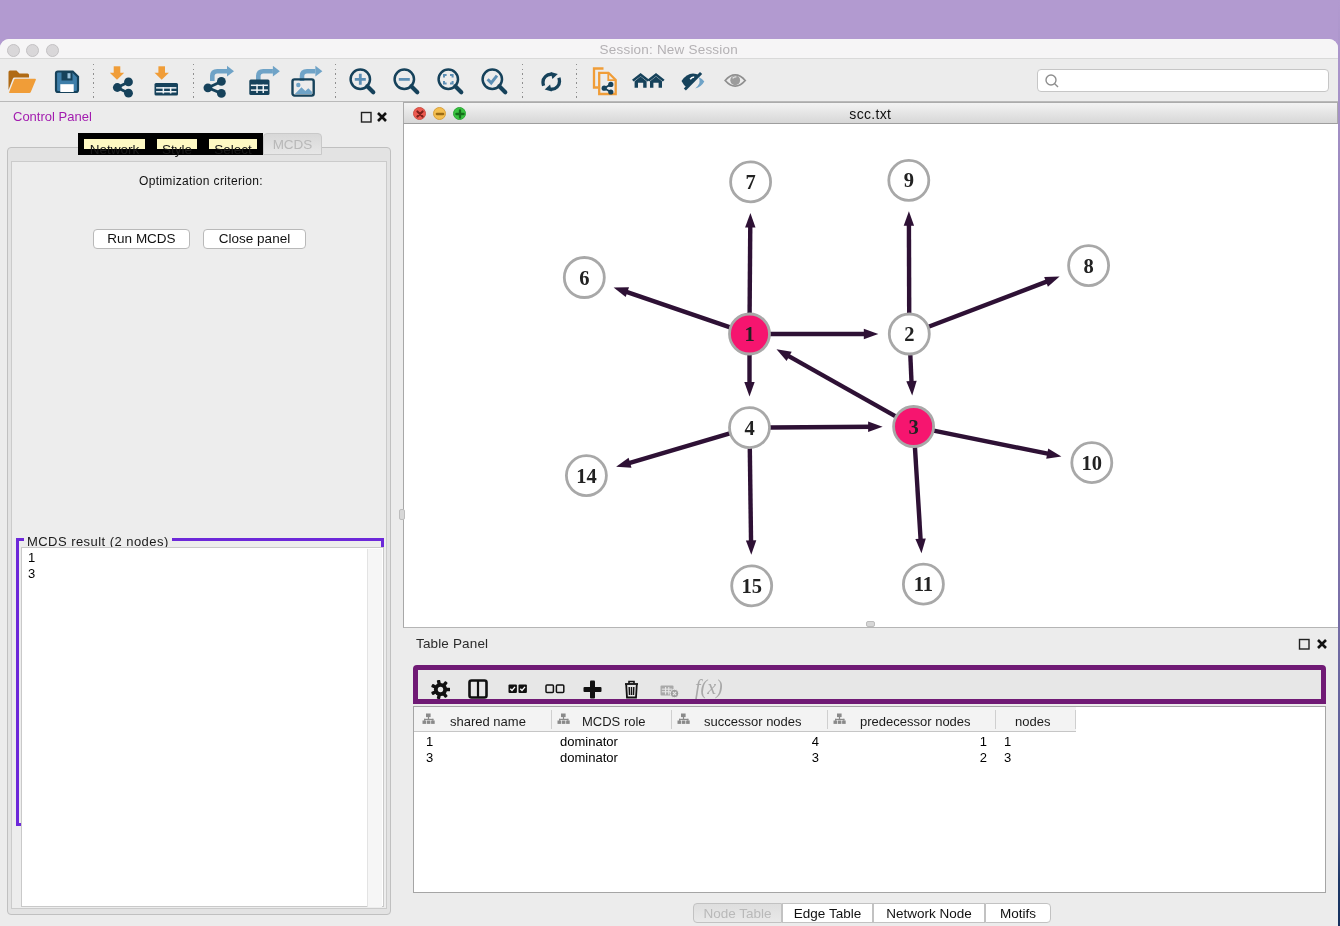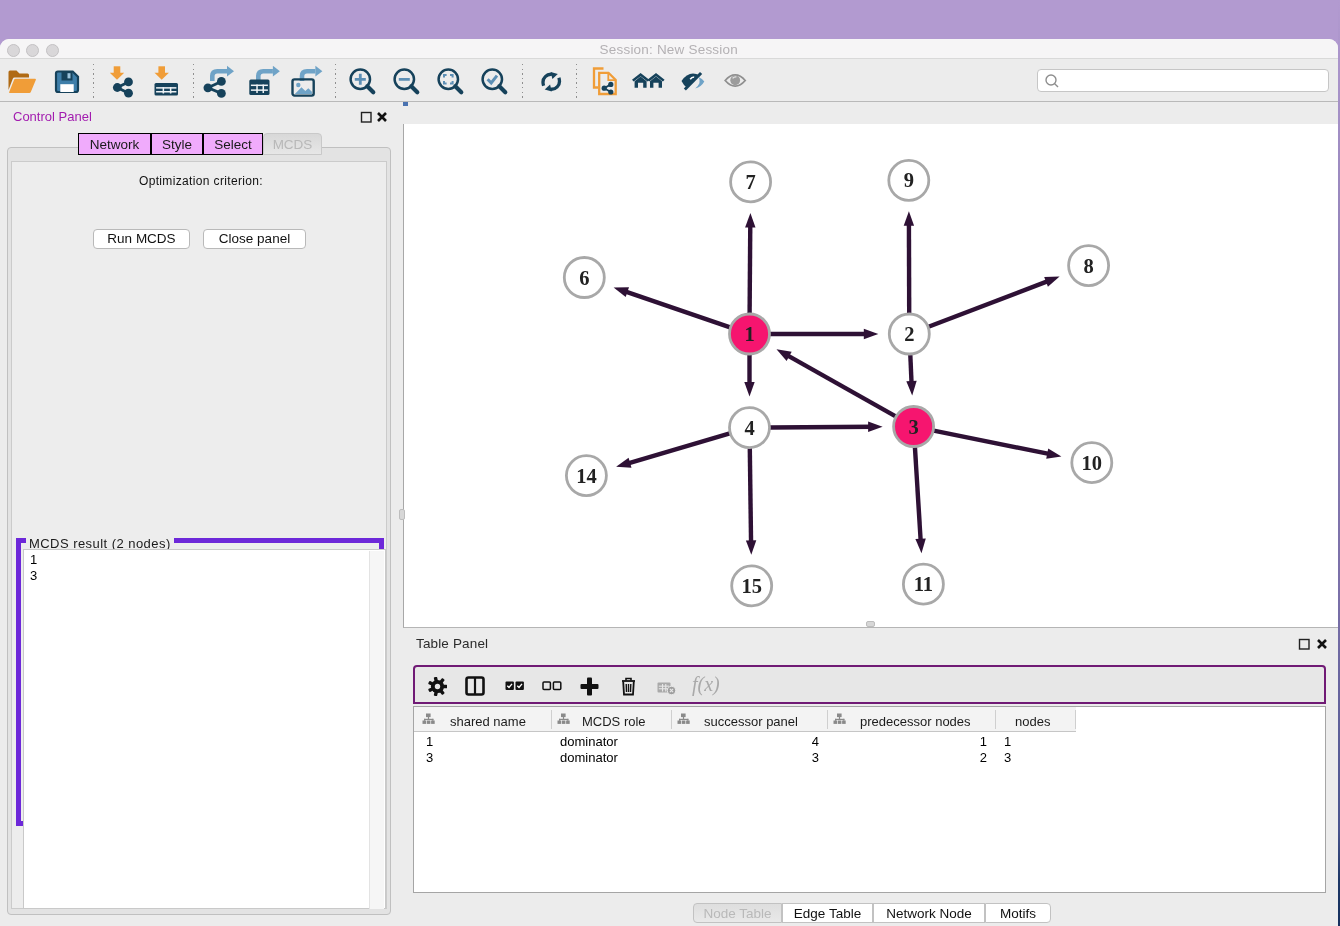--- a/index.html
+++ b/index.html
@@ -16,38 +16,38 @@
 #toolbar { position:absolute; left:0; top:21px; width:100%; height:42px; background:#ececec; border-bottom:1px solid #b9b9b9; }
 .sep { position:absolute; top:4px; height:34px; width:1px;
   background-image:repeating-linear-gradient(#8f8f8f 0 1.4px, transparent 1.4px 4.6px); }
 #search { position:absolute; left:1037px; top:9px; width:292px; height:23px; background:#fff; border:1px solid #c6c6c6; border-radius:4px; }
 
 #cp-head { position:absolute; left:13px; top:70px; font-size:13px; letter-spacing:0px; color:#a21caf; }
 #cp-pane { position:absolute; left:7px; top:108px; width:384px; height:768px;
   background:#e3e3e3; border:1px solid #c0c0c0; border-radius:4px; }
 #cp-inner { position:absolute; left:11px; top:122px; width:376px; height:748px;
   background:#ededed; border:1px solid #cbcbcb; }
-.tab { position:absolute; top:94px; height:22px; background:#f0abfc; border:1px solid #000000; font-size:13.5px;
+.tab { position:absolute; top:94px; height:22px; background:#fef9c3; border:6px solid #000000; font-size:13.5px;
   color:#1a1a1a; text-align:center; line-height:21px; }
 .seltab { background:linear-gradient(#d8d8d8,#e7e7e7); color:#b8b8b8; border:1px solid #c9c9c9; }
 .mbtn { position:absolute; height:20px; background:#fff; border:1px solid #b9b9b9; border-radius:4px;
   font-size:13.5px; color:#111; text-align:center; line-height:18px; }
 
-#mcds-fs { position:absolute; left:16px; top:499px; width:368px; height:288px; border:5px solid #6d28d9; }
+#mcds-fs { position:absolute; left:16px; top:499px; width:368px; height:288px; border:3px solid #6d28d9; }
 #mcds-leg { position:absolute; left:5px; top:-7px; background:#ededed; padding:0 3px; font-size:13px; letter-spacing:0.45px; color:#1a1a1a; }
 #mcds-ta { position:absolute; left:2px; top:6px; width:363px; height:360px; background:#fff; border:1px solid #c9c9c9; font-size:13px; color:#000; }
 #mcds-sb { position:absolute; right:1px; top:1px; width:15px; height:358px; background:#f6f6f6; border-left:1px solid #e3e3e3; }
 
 #nv-title { position:absolute; left:403px; top:63px; width:934.5px; height:22px;
   background:linear-gradient(#f3f3f3,#d7d7d7); border:1px solid #ababab; border-bottom:1px solid #9e9e9e; }
 #nv-canvas { position:absolute; left:403px; top:85px; width:934.5px; height:504px; background:#fff; border-left:1px solid #a8a8a8; border-bottom:1px solid #b5b5b5;}
 .mac { position:absolute; top:4px; width:13px; height:13px; border-radius:50%; }
 
 #tp-head { position:absolute; left:416px; top:597px; font-size:13.5px; letter-spacing:0.15px; color:#2b2b2b; }
-#tp-toolbar { position:absolute; left:413px; top:626px; width:913px; height:39px; background:#e7e7e7; border:2px solid #701a75; border-radius:4px 4px 0 0; }
+#tp-toolbar { position:absolute; left:413px; top:626px; width:913px; height:39px; background:#e7e7e7; border:5px solid #701a75; border-radius:4px 4px 0 0; }
 #tp-table { position:absolute; left:413px; top:667px; width:913px; height:187px; background:#fff; border:1px solid #a5a5a5; }
 #tp-thead { position:absolute; left:0; top:0; width:662px; height:25px; background:#f3f3f3; border-bottom:1px solid #c6c6c6; }
 .th-div { position:absolute; top:3px; height:19px; width:1px; background:#cfcfcf; }
 .th-lab { position:absolute; top:7px; font-size:13px; color:#1c1c1c; }
 .td { position:absolute; font-size:13px; color:#000; }
 .btab { position:absolute; top:864px; height:20px; background:#fff; border:1px solid #c2c2c2; font-size:13.5px; color:#111; text-align:center; line-height:19px; }
 
 #statusbar { position:absolute; left:0; top:889px; width:100%; height:33px; background:#ececec; border-top:1px solid #c9c9c9; }
 #memory { position:absolute; left:1254px; top:894px; width:75px; height:25px; background:#f6f6f6; border:1px solid #c0c0c0; border-radius:2px; }
 #listbtn { position:absolute; left:10px; top:897px; width:28px; height:22px; background:#fff; border:1.2px solid #a9a9a9; }
@@ -217,20 +217,38 @@
   <div id="mcds-fs">
     <div id="mcds-leg">MCDS result (2 nodes)</div>
     <div id="mcds-ta">
       <div style="position:absolute;left:6px;top:2px;">1</div>
       <div style="position:absolute;left:6px;top:18px;">3</div>
       <div id="mcds-sb"></div>
     </div>
   </div>
 
   <div class="abs" style="left:403px;top:63px;width:5px;height:4px;background:#4a72b0;"></div>
+  <div id="nv-title">
+    <div class="mac" style="left:9px; background:#ed5a50; border:0.5px solid #ce5146;">
+      <svg width="12" height="12" viewBox="0 0 12 12" style="position:absolute;left:0;top:0;">
+          <path d="M3.4 3.4 L8.6 8.6 M8.6 3.4 L3.4 8.6" stroke="#7e211b" stroke-width="2.1" stroke-linecap="round"></path>
+        </svg>
+      </div>
+    <div class="mac" style="left:29px; background:#f5bf4f; border:0.5px solid #d8a03d;">
+      <svg width="12" height="12" viewBox="0 0 12 12" style="position:absolute;left:0;top:0;">
+          <path d="M2.8 6 L9.2 6" stroke="#9a6b14" stroke-width="2.3" stroke-linecap="round"></path>
+        </svg>
+      </div>
+    <div class="mac" style="left:49px; background:#38c340; border:0.5px solid #2da736;">
+      <svg width="12" height="12" viewBox="0 0 12 12" style="position:absolute;left:0;top:0;">
+          <path d="M6 2.4 L6 9.6 M2.4 6 L9.6 6" stroke="#156e1b" stroke-width="2.3" stroke-linecap="round"></path>
+        </svg>
+      </div>
+    <div style="position:absolute;top:2.5px;width:100%;text-align:center;font-size:14px;letter-spacing:0.3px;color:#111;">scc.txt</div>
+  </div>
   <div id="nv-canvas">
     <svg width="933" height="503" viewBox="0 0 933 503">
 <line x1="345.6" y1="189.5" x2="346.3" y2="97.9" stroke="#2e1135" stroke-width="4.4"></line>
 <polygon points="346.4,88.9 351.5,103.4 341.1,103.4" fill="#2e1135"></polygon>
 <line x1="326.1" y1="203.4" x2="218.1" y2="166.4" stroke="#2e1135" stroke-width="4.4"></line>
 <polygon points="209.6,163.5 225.0,163.3 221.7,173.1" fill="#2e1135"></polygon>
 <line x1="366.0" y1="210.0" x2="465.3" y2="210.0" stroke="#2e1135" stroke-width="4.4"></line>
 <polygon points="474.3,210.0 459.8,215.2 459.8,204.8" fill="#2e1135"></polygon>
 <line x1="345.5" y1="230.5" x2="345.5" y2="263.6" stroke="#2e1135" stroke-width="4.4"></line>
 <polygon points="345.5,272.6 340.3,258.1 350.7,258.1" fill="#2e1135"></polygon>
@@ -390,21 +408,21 @@
             <rect x="4.8" y="7.5" width="3.6" height="3.4"></rect>
             <rect x="9.1" y="7.5" width="3.6" height="3.4"></rect>
             <rect x="5.9" y="4" width="1.2" height="2.5"></rect>
             <rect x="2" y="5.8" width="9.4" height="1.2"></rect>
             <rect x="2" y="5.8" width="1.2" height="2"></rect>
             <rect x="10.2" y="5.8" width="1.2" height="2"></rect>
           </g>
         </svg>
       <div class="th-lab" style="left:36px;">shared name</div>
       <div class="th-lab" style="left:168px;text-align:center;">MCDS role</div>
-      <div class="th-lab" style="left:290px;">successor panel</div>
+      <div class="th-lab" style="left:290px;">successor nodes</div>
       <div class="th-lab" style="left:446px;">predecessor nodes</div>
       <div class="th-lab" style="left:601px;">nodes</div>
     </div>
     <div class="td" style="left:12px;top:27px;">1</div>
     <div class="td" style="left:146px;top:27px;">dominator</div>
     <div class="td" style="left:325px;top:27px;width:80px;text-align:right;">4</div>
     <div class="td" style="left:493px;top:27px;width:80px;text-align:right;">1</div>
     <div class="td" style="left:590px;top:27px;">1</div>
     <div class="td" style="left:12px;top:43px;">3</div>
     <div class="td" style="left:146px;top:43px;">dominator</div>

